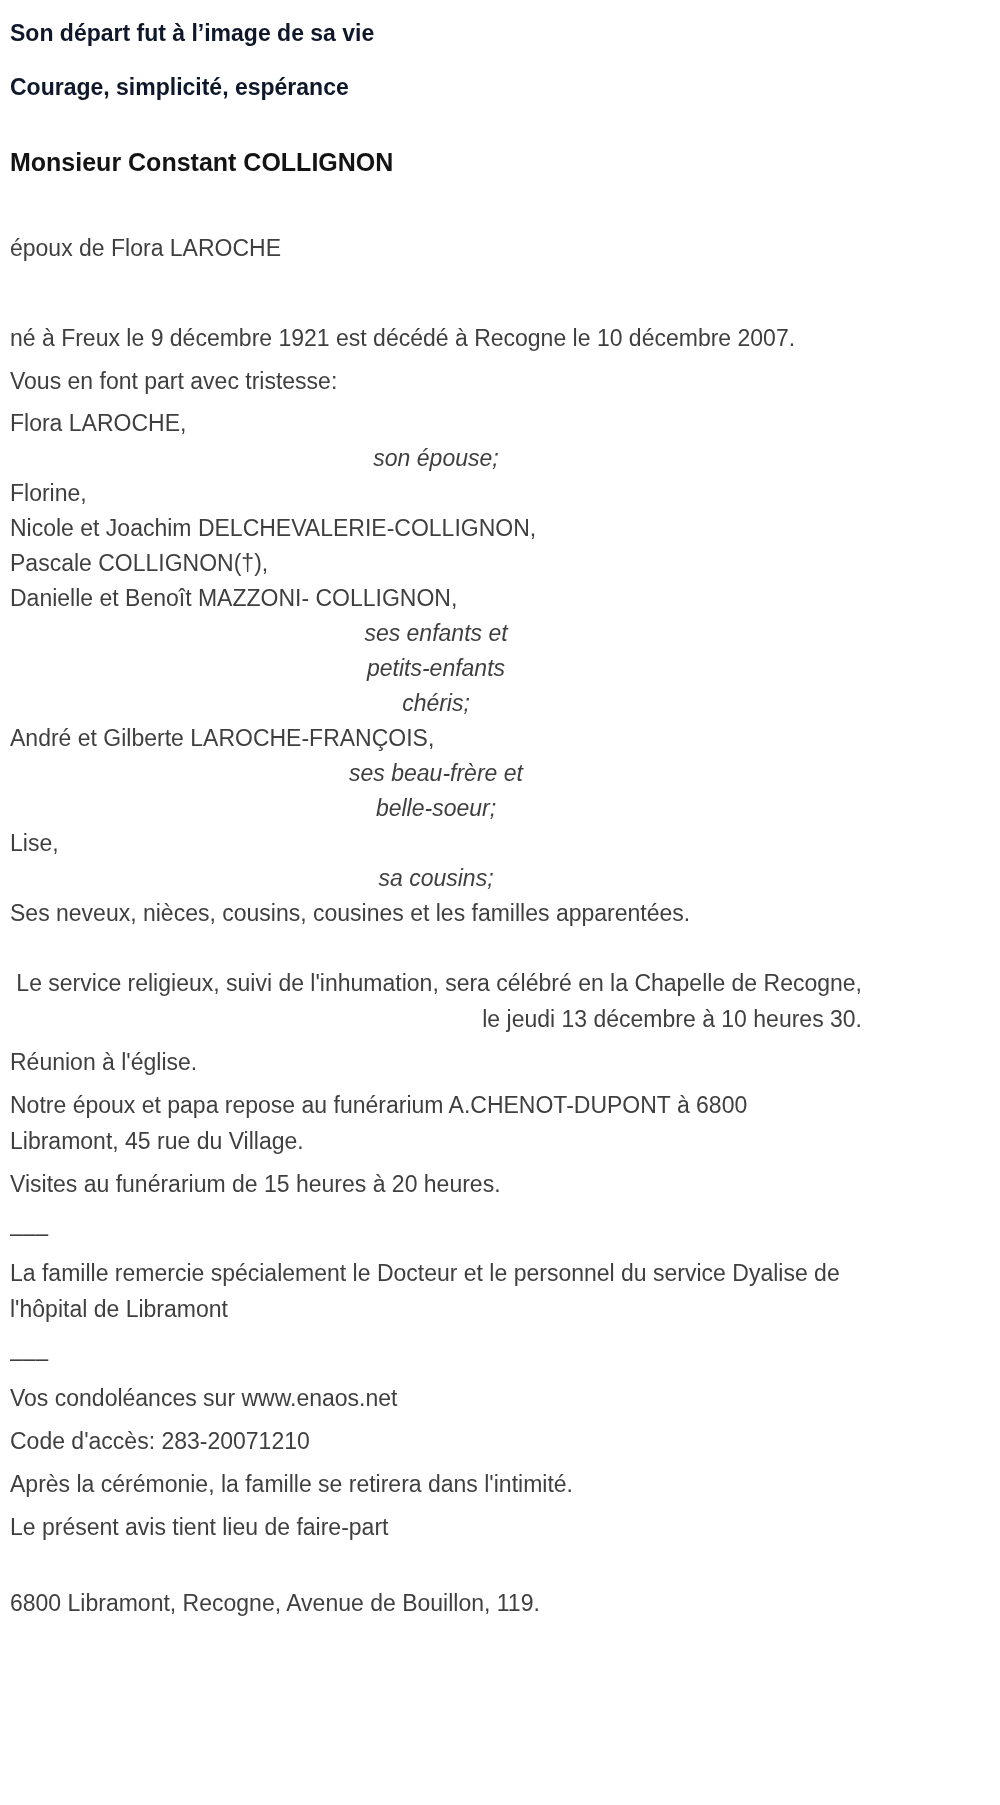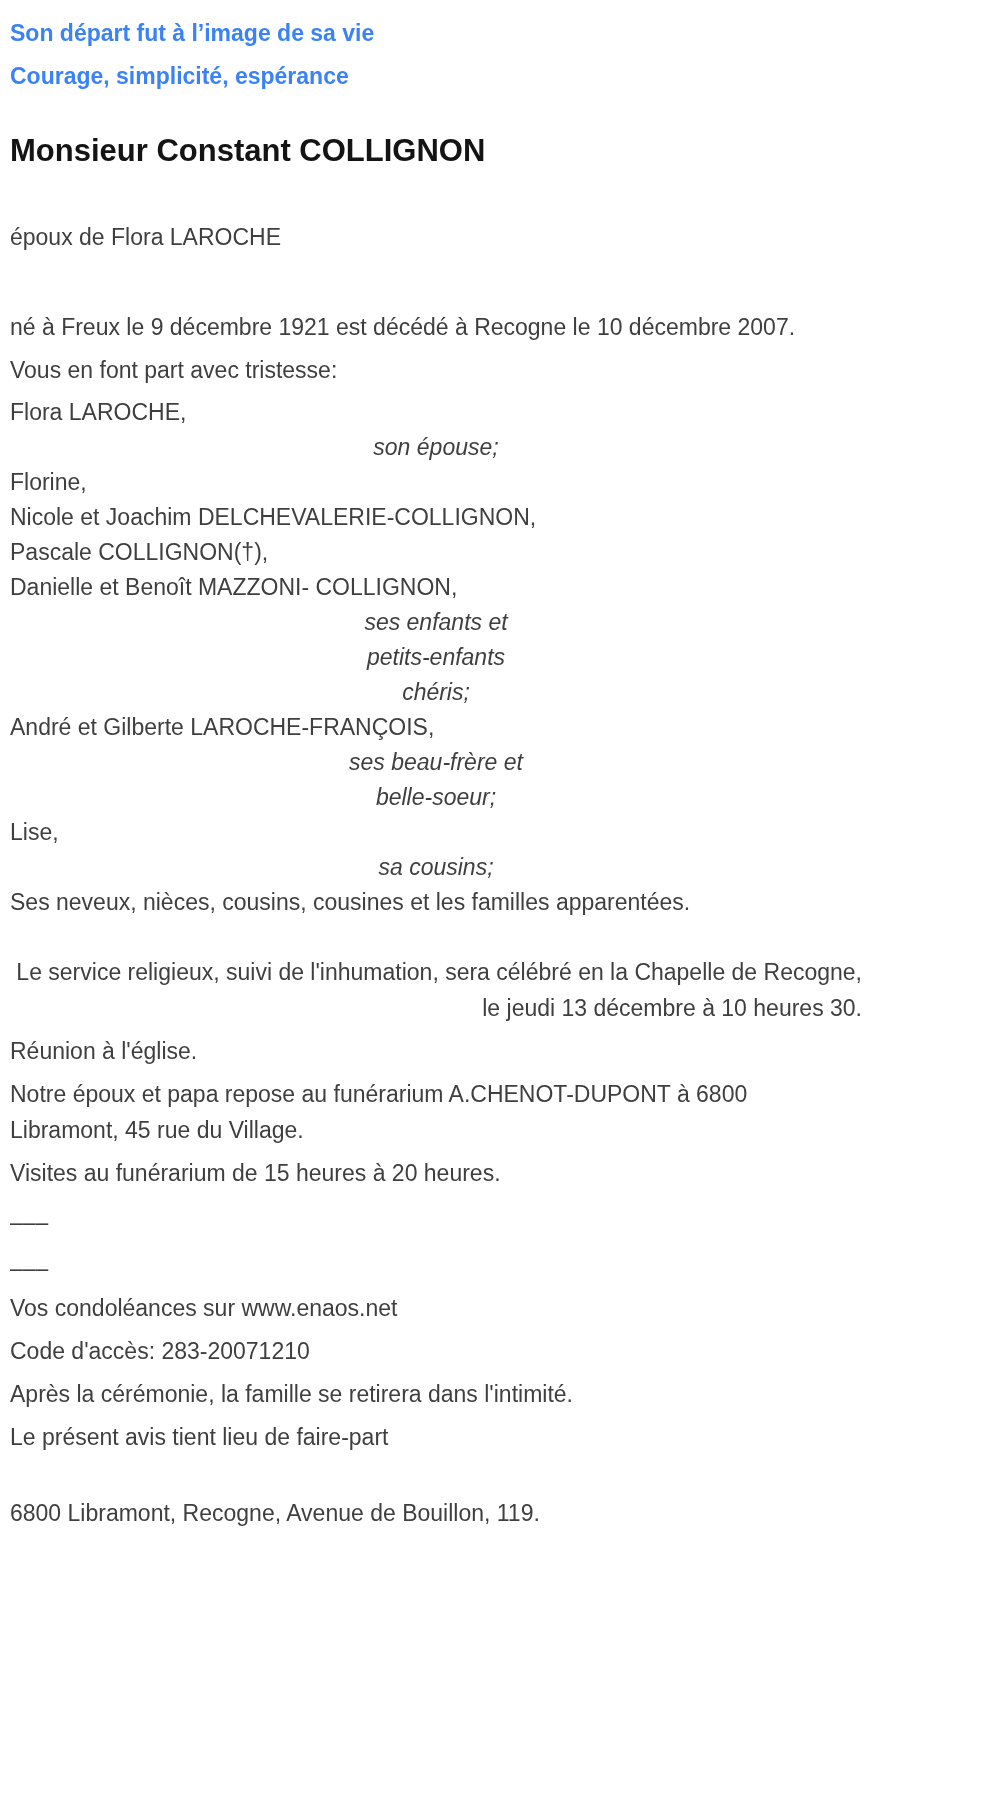--- a/index.html
+++ b/index.html
@@ -17,29 +17,29 @@
     padding: 6px 10px 240px 10px;
     box-sizing: content-box;
   }
   p {
     margin: 7px 0 0 0;
     font-size: 23px;
     line-height: 36px;
   }
   .epigraph {
     font-weight: 700;
-    color: #3b82f6;
+    color: #0f172a;
     line-height: 30px;
     margin-top: 12px;
   }
   .epigraph.second {
-    margin-top: 13px;
+    margin-top: 24px;
   }
   .title {
-    font-size: 31px;
+    font-size: 25px;
     line-height: 40px;
     font-weight: 700;
     color: #141414;
     margin: 40px 0 0 0;
   }
   .mt-spouse { margin-top: 48px; }
   .mt-birth  { margin-top: 54px; }
   .family p {
     margin-top: 0;
     line-height: 35px;
@@ -98,20 +98,21 @@
   <p class="mt-section">Le service religieux, suivi de l'inhumation, sera célébré en la Chapelle de Recogne, le jeudi 13 décembre à 10 heures 30.</p>
 
   <p>Réunion à l'église.</p>
 
   <p>Notre époux et papa repose au funérarium A.CHENOT-DUPONT à 6800 Libramont, 45 rue du Village.</p>
 
   <p>Visites au funérarium de 15 heures à 20 heures.</p>
 
   <p class="divider">–––</p>
 
+  <p>La famille remercie spécialement le Docteur et le personnel du service Dyalise de l'hôpital de Libramont</p>
 
   <p class="divider">–––</p>
 
   <p>Vos condoléances sur www.enaos.net</p>
 
   <p>Code d'accès: 283-20071210</p>
 
   <p>Après la cérémonie, la famille se retirera dans l'intimité.</p>
 
   <p>Le présent avis tient lieu de faire-part</p>

